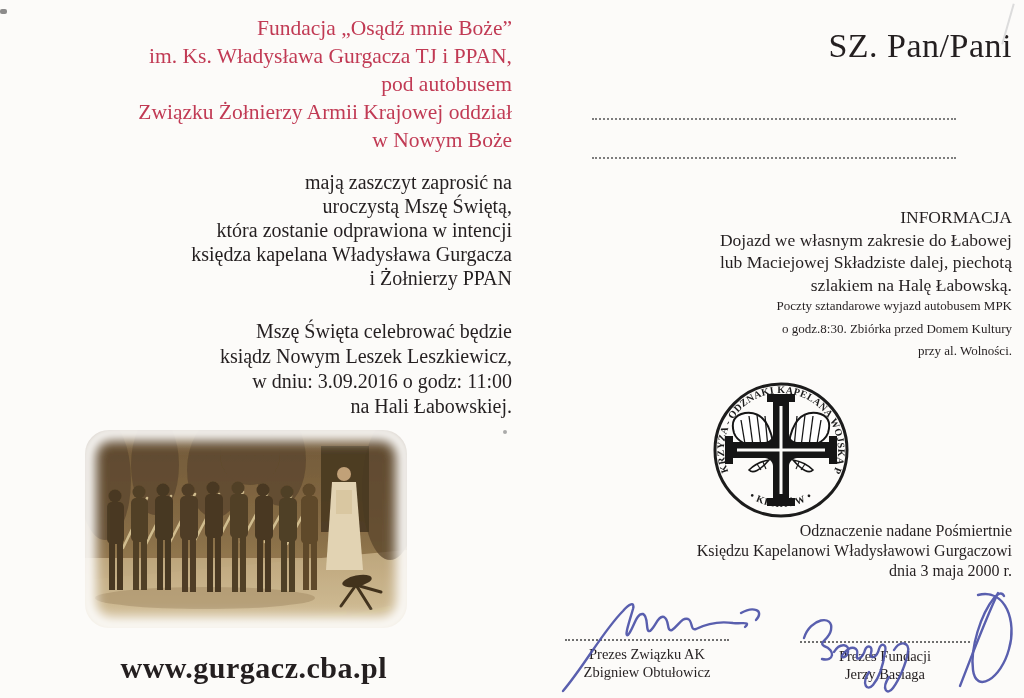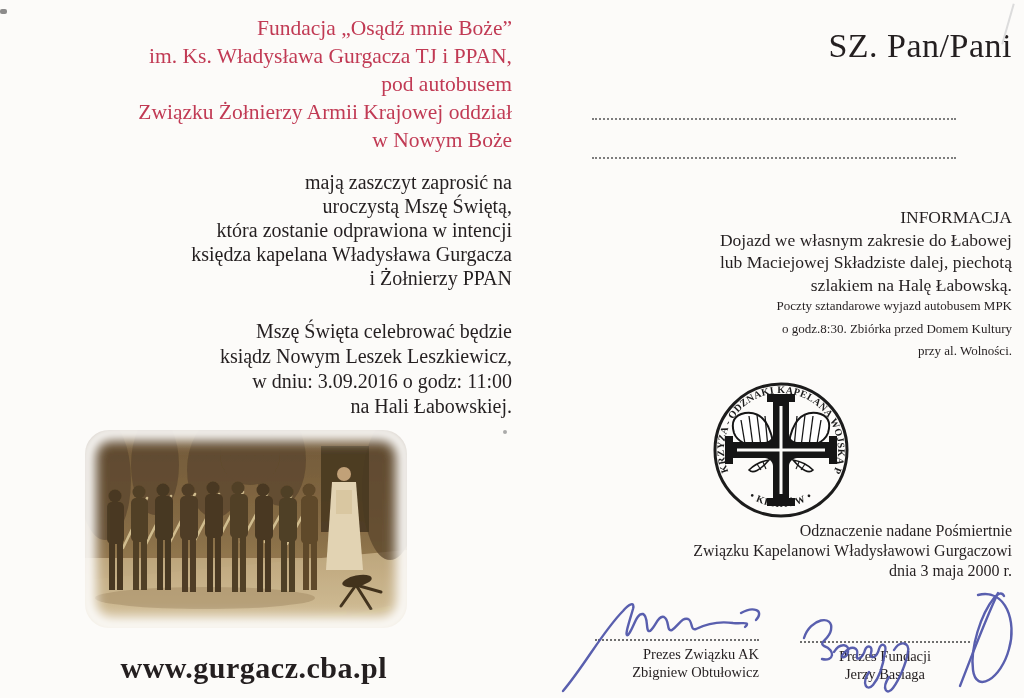--- a/index.html
+++ b/index.html
@@ -18,21 +18,21 @@
   
   .salut-block{left:528px;top:27px;width:484px;font-size:34px;letter-spacing:.5px;}
   .dotline{position:absolute;height:0;border-bottom:2px dotted #7d7d7d;}
   .dots-1{left:592px;top:118px;width:364px;}
   .dots-2{left:592px;top:157px;width:364px;}
   .info-block{left:528px;top:186px;width:484px;font-size:17.5px;line-height:22.5px;margin-top:20px;}
   .transport-block{left:528px;top:295px;width:484px;font-size:13px;line-height:22.5px;}
   .seal-wrap{position:absolute;left:711px;top:380px;width:140px;height:142px;}
   .award-block{left:528px;top:521px;width:484px;font-size:16px;line-height:20px;}
   .sig{position:absolute;text-align:center;font-size:14.5px;line-height:18px;}
-  .sig-left{left:595px;top:630px;width:164px;text-align:right;}
+  .sig-left{left:565px;top:630px;width:164px;}
   .sig-right{left:800px;top:632px;width:170px;}
   .sig .sig-dots{border-bottom:2px dotted #6f6f6f;height:9px;margin-bottom:4px;}
   .ink{position:absolute;pointer-events:none;}
   .ink-left{left:545px;top:583px;width:235px;height:115px;}
   .ink-right{left:782px;top:586px;width:242px;height:112px;}
   
   .speck-mid{position:absolute;left:503px;top:430px;width:4px;height:4px;background:#8f8f8f;border-radius:50%;opacity:.75;}
   .speck-corner{position:absolute;left:0;top:9px;width:7px;height:5px;background:#6f6f6f;border-radius:2px;opacity:.8;}
   .scratch{position:absolute;left:1007px;top:3px;width:2px;height:42px;background:#dcdcdc;transform:rotate(16deg);}
   .ln{white-space:nowrap;}
@@ -251,21 +251,21 @@
 
       <g>
         <path d="M56,14 H84 V22 H78 V54 C78,58 82,62 86,62 H118 V56 H126 V84 H118 V78 H86 C82,78 78,82 78,86 V118 H84 V126 H56 V118 H62 V86 C62,82 58,78 54,78 H22 V84 H14 V56 H22 V62 H54 C58,62 62,58 62,54 V22 H56 Z" fill="#151515"></path>
         <path d="M70,26 V114 M26,70 H114" stroke="#fcfbf9" stroke-width="3"></path>
       </g>
     </svg>
   </div>
 
   <div class="block award-block">
     <div class="ln">Odznaczenie nadane Pośmiertnie</div>
-    <div class="ln">Związku Kapelanowi Władysławowi Gurgaczowi</div>
+    <div class="ln">Księdzu Kapelanowi Władysławowi Gurgaczowi</div>
     <div class="ln">dnia 3 maja 2000 r.</div>
   </div>
 
   <div class="sig sig-left">
     <div class="sig-dots"></div>
     <div class="ln">Prezes Związku AK</div>
     <div class="ln">Zbigniew Obtułowicz</div>
   </div>
   <div class="sig sig-right">
     <div class="sig-dots"></div>

